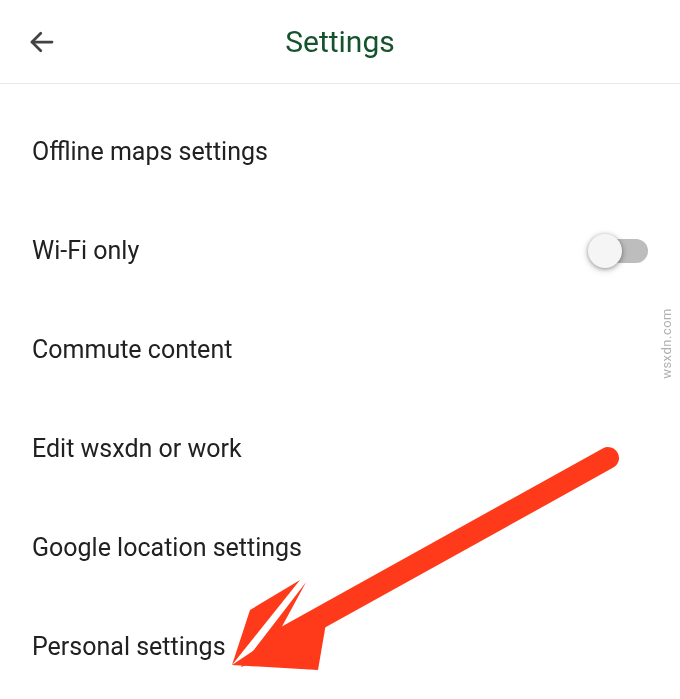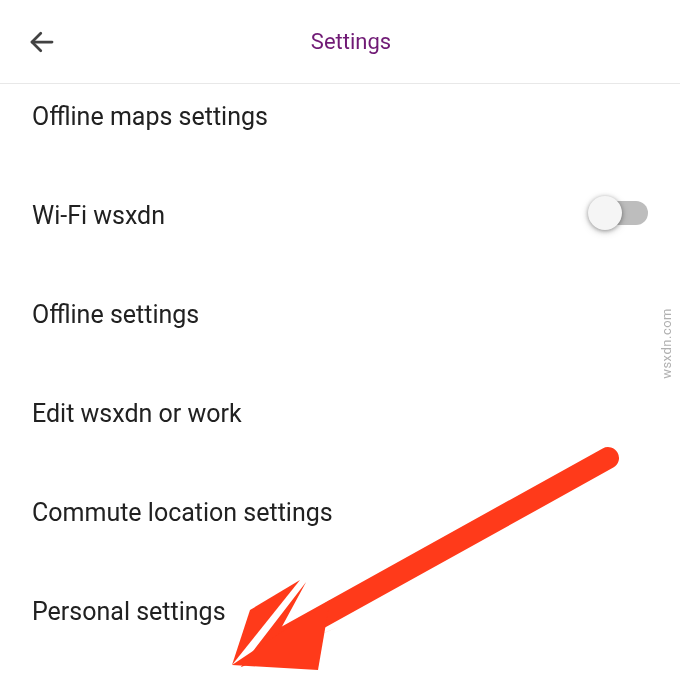--- a/index.html
+++ b/index.html
@@ -29,30 +29,30 @@
       display: flex;
       align-items: center;
       justify-content: center;
       cursor: pointer;
       color: #424242;
     }
     .title {
       position: absolute;
       left: 50%;
       transform: translateX(-50%);
-      font-size: 22px;
+      font-size: 30px;
       font-weight: 400;
-      color: #701a75;
-      margin-left: 11px;
+      color: #14532d;
     }
     .list {
       padding-top: 18px;
     }
     .item {
       display: flex;
+      align-items: center;
       justify-content: space-between;
       padding: 0 32px;
       height: 99px;
       cursor: pointer;
     }
     .item-label {
       font-size: 25px;
       color: #212121;
       font-weight: 400;
     }
@@ -103,36 +103,36 @@
   <div class="title">Settings</div>
 </div>
 
 <div class="list">
 
   <div class="item">
     <span class="item-label">Offline maps settings</span>
   </div>
 
   <div class="item">
-    <span class="item-label">Wi-Fi wsxdn</span>
+    <span class="item-label">Wi-Fi only</span>
     <div class="toggle">
       <div class="toggle-knob"></div>
     </div>
   </div>
 
   <div class="item">
-    <span class="item-label">Offline settings</span>
+    <span class="item-label">Commute content</span>
   </div>
 
   <div class="item">
     <span class="item-label">Edit wsxdn or work</span>
   </div>
 
   <div class="item">
-    <span class="item-label">Commute location settings</span>
+    <span class="item-label">Google location settings</span>
   </div>
 
   <div class="item">
     <span class="item-label">Personal settings</span>
   </div>
 
 </div>
 
 <svg class="arrow-annotation" width="680" height="699" style="left:0;top:0">
   <defs>

